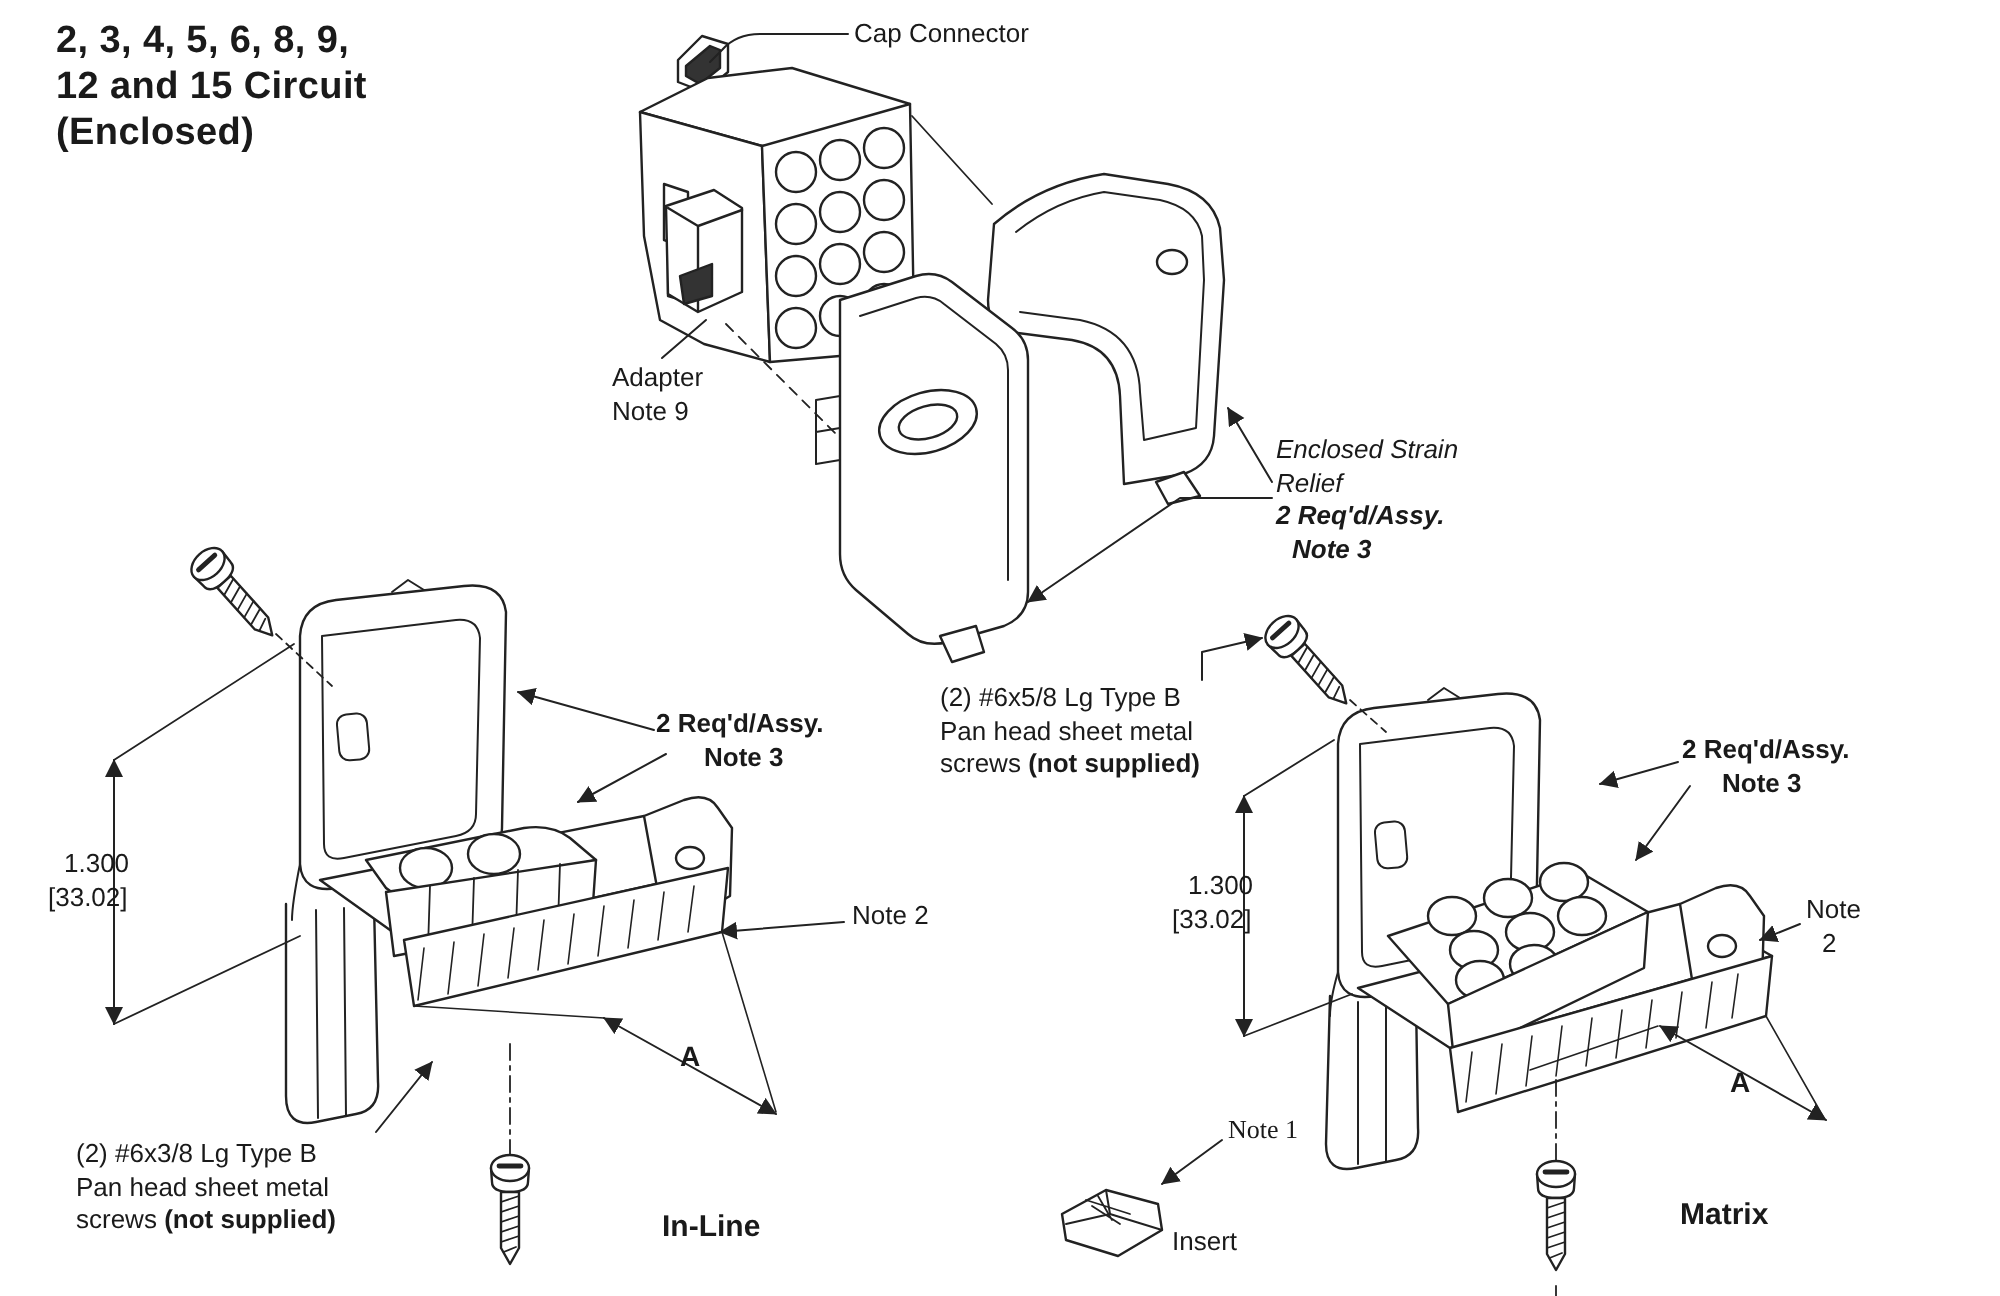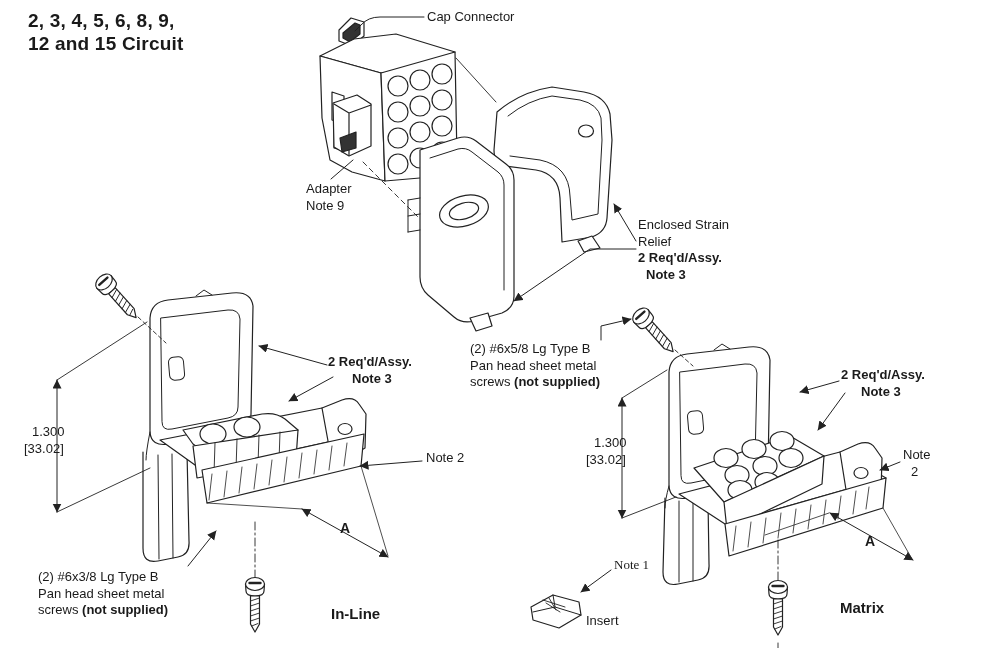--- a/index.html
+++ b/index.html
@@ -200,32 +200,33 @@
         <path d="M543,600 L565,607 M546,603 L560,612 M549,598 L556,610" stroke-width=".9"></path>
       </g>
       <path d="M611,570 L581,592" stroke-width="1" marker-end="url(#ah)"></path>
 
     </g>
   </svg>
 
   <div class="label title" style="left:28px; top:10px;">
     <span>2, 3, 4, 5, 6, 8, 9,</span>
     <span>12 and 15 Circuit</span>
+    <span>(Enclosed)</span>
   </div>
 
   <div class="label" style="left:427px; top:9px;">
     <span>Cap Connector</span>
   </div>
 
   <div class="label" style="left:306px; top:181px;">
     <span>Adapter</span>
     <span>Note 9</span>
   </div>
 
-  <div class="label" style="left:638px; top:217px;">
+  <div class="label" style="left:638px; top:217px;font-style:italic;">
     <span>Enclosed Strain</span>
     <span>Relief</span>
     <span class="bold">2 Req'd/Assy.</span>
     <span class="bold ind8">Note 3</span>
   </div>
 
   <div class="label bold" style="left:328px; top:354px;">
     <span>2 Req'd/Assy.</span>
     <span class="ind24">Note 3</span>
   </div>

